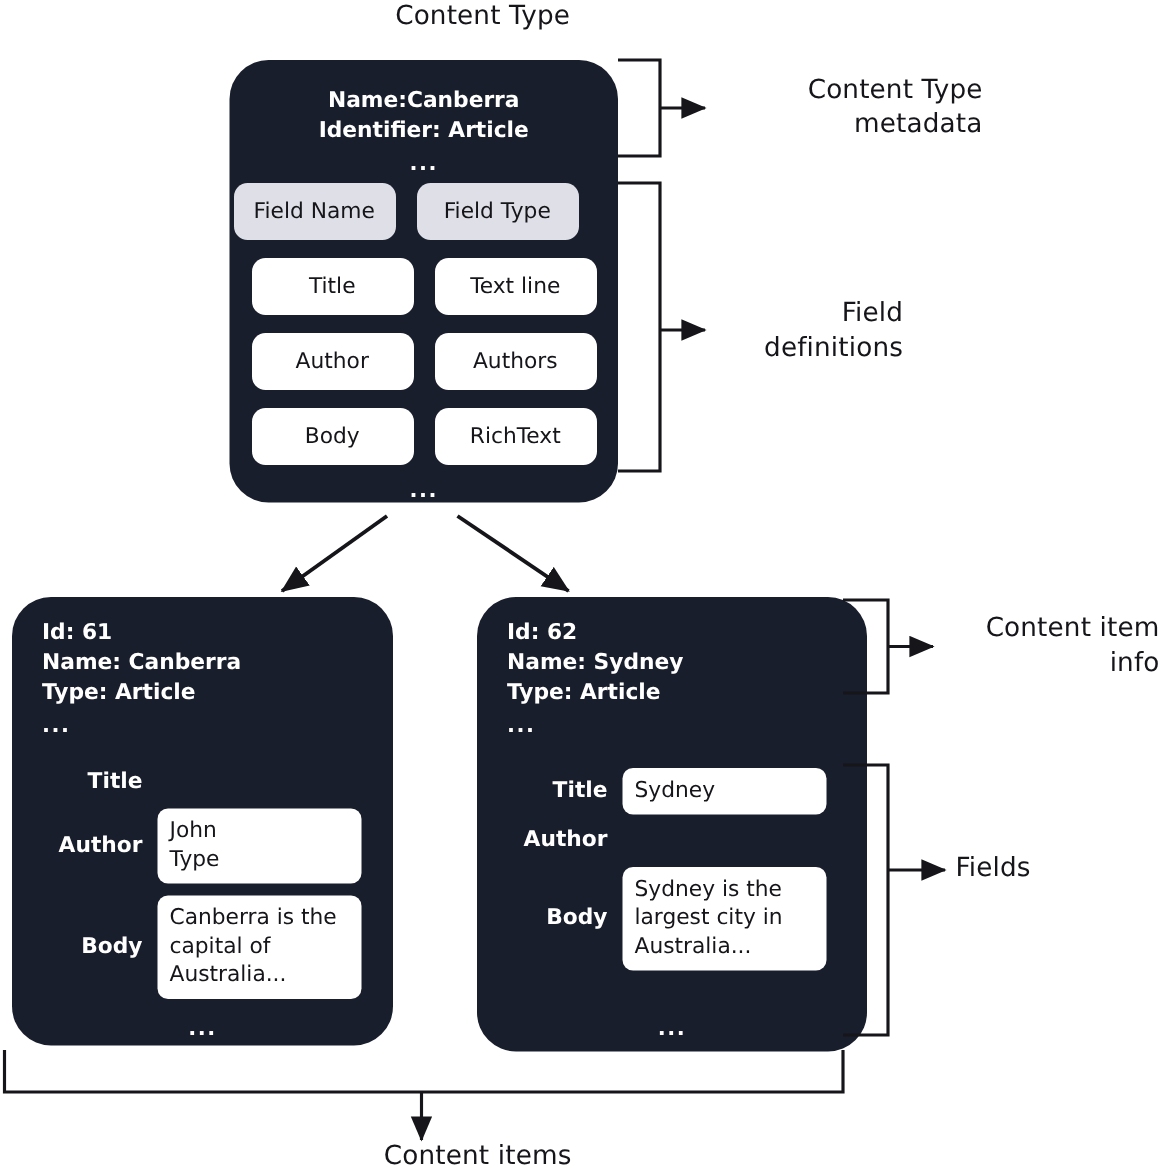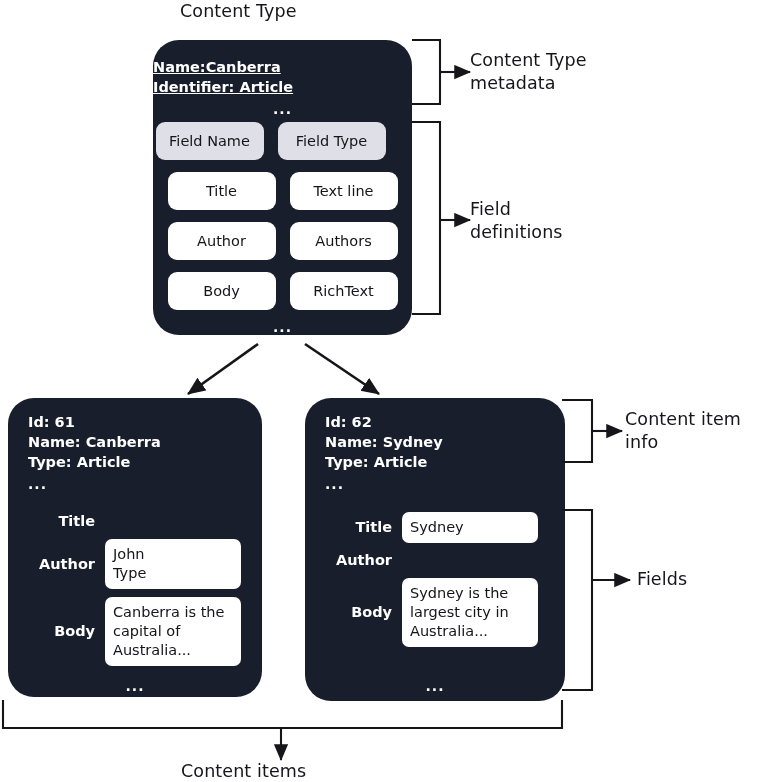--- a/index.html
+++ b/index.html
@@ -20,41 +20,41 @@
   svg.overlay {
     position: absolute;
     left: 0;
     top: 0;
     width: 773px;
     height: 782px;
     pointer-events: none;
   }
   .caption {
     position: absolute;
-    text-align: left;
+    text-align: right;
     color: #15151a;
     font-size: 17.5px;
     line-height: 23px;
     letter-spacing: 0.1px;
     white-space: pre-line;
   }
   .card {
     position: absolute;
     background: #191e2c;
     border-radius: 26px;
     box-sizing: border-box;
   }
   .card-meta {
     color: #ffffff;
     font-weight: bold;
     font-size: 14.5px;
     line-height: 20px;
   }
   .meta-center {
-    text-decoration: underline;
+    text-align: center;
   }
   .meta-left {
     text-align: left;
   }
   .ellipsis {
     color: #ffffff;
     font-weight: bold;
     letter-spacing: 1px;
     font-size: 14px;
     line-height: 14px;
@@ -173,21 +173,21 @@
         <div class="field-label">Body</div>
         <div class="field-value">Canberra is the
 capital of
 Australia...</div>
       </div>
     </div>
 
     <div class="ellipsis ellipsis-center" style="position:absolute; left:0; top:281px; width:254px;">...</div>
   </div>
 
-  <div class="card" style="left:305px; top:398px; width:260px; height:303px;padding-left:40px;">
+  <div class="card" style="left:318px; top:398px; width:260px; height:303px;padding-left:40px;">
 
     <div class="card-meta meta-left" style="position:absolute; left:20px; top:14px;">Id: 62</div>
     <div class="card-meta meta-left" style="position:absolute; left:20px; top:34px;">Name: Sydney</div>
     <div class="card-meta meta-left" style="position:absolute; left:20px; top:54px;">Type: Article</div>
     <div class="ellipsis" style="position:absolute; left:20px; top:79px;">...</div>
 
     <div style="position:absolute; left:19px; top:114px; width:222px;">
       <div class="field-row">
         <div class="field-label">Title</div>
         <div class="field-value one-line">Sydney</div>

